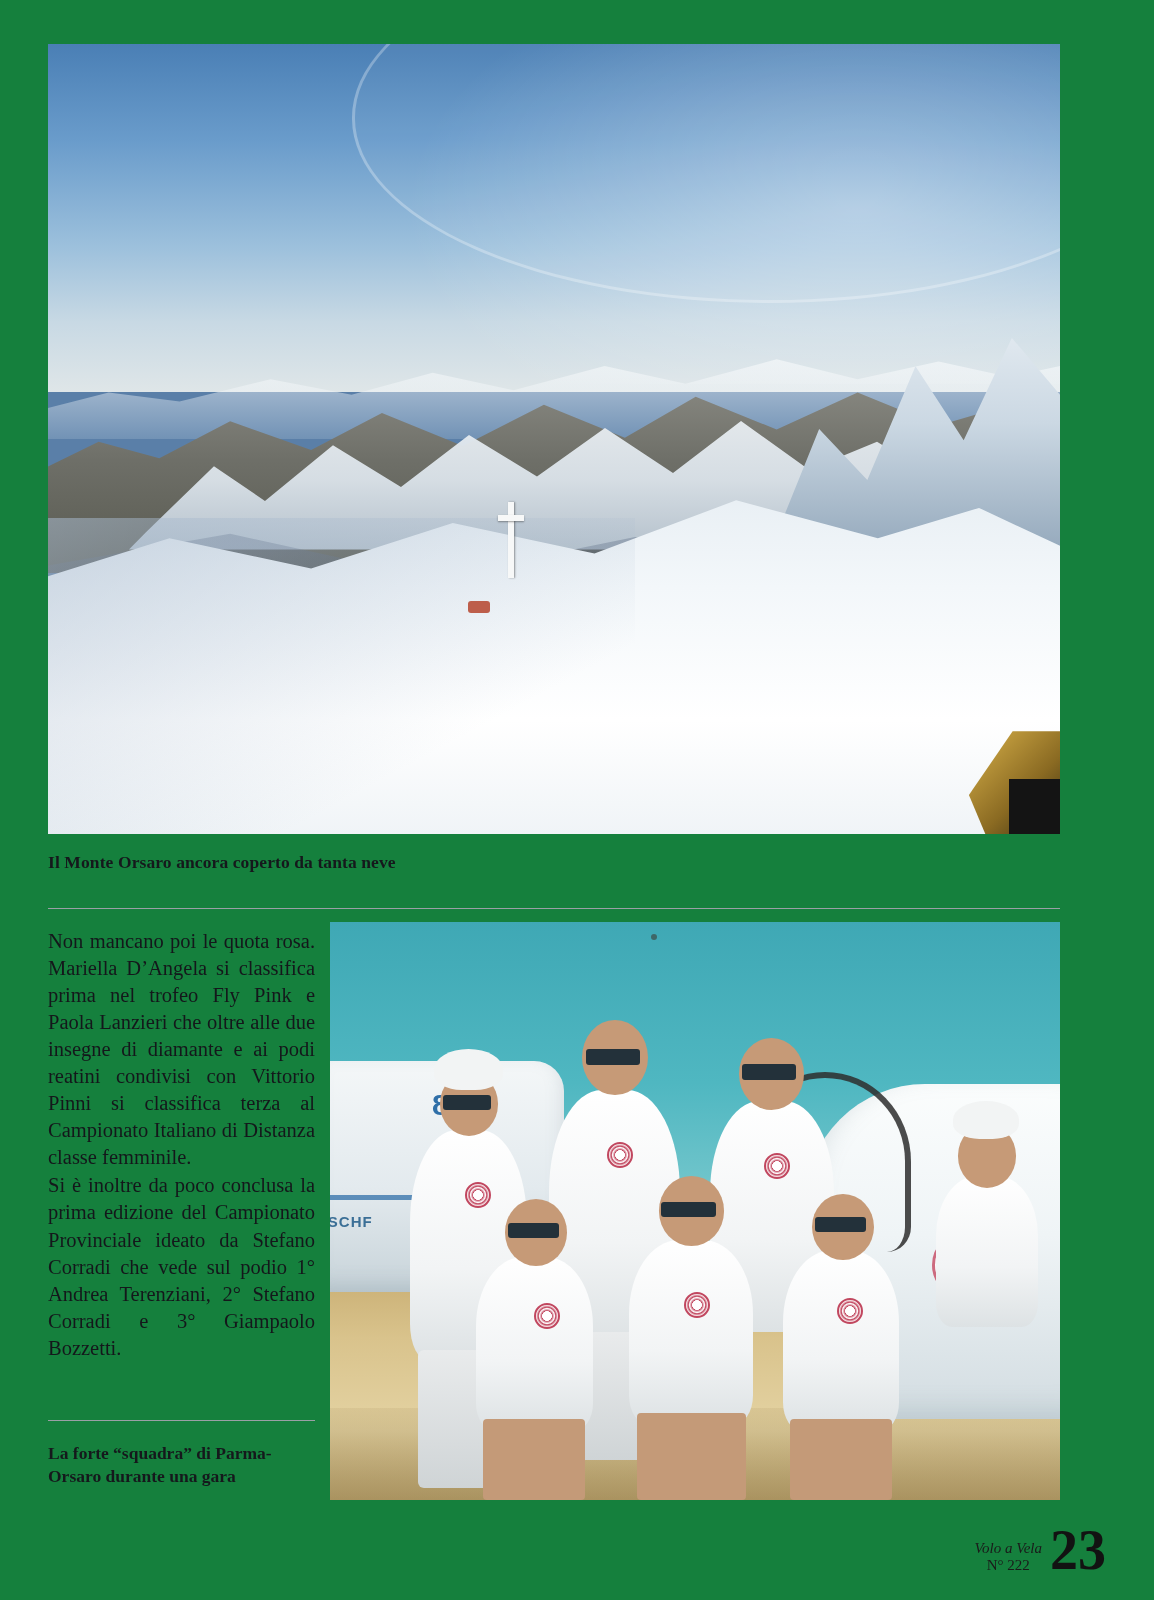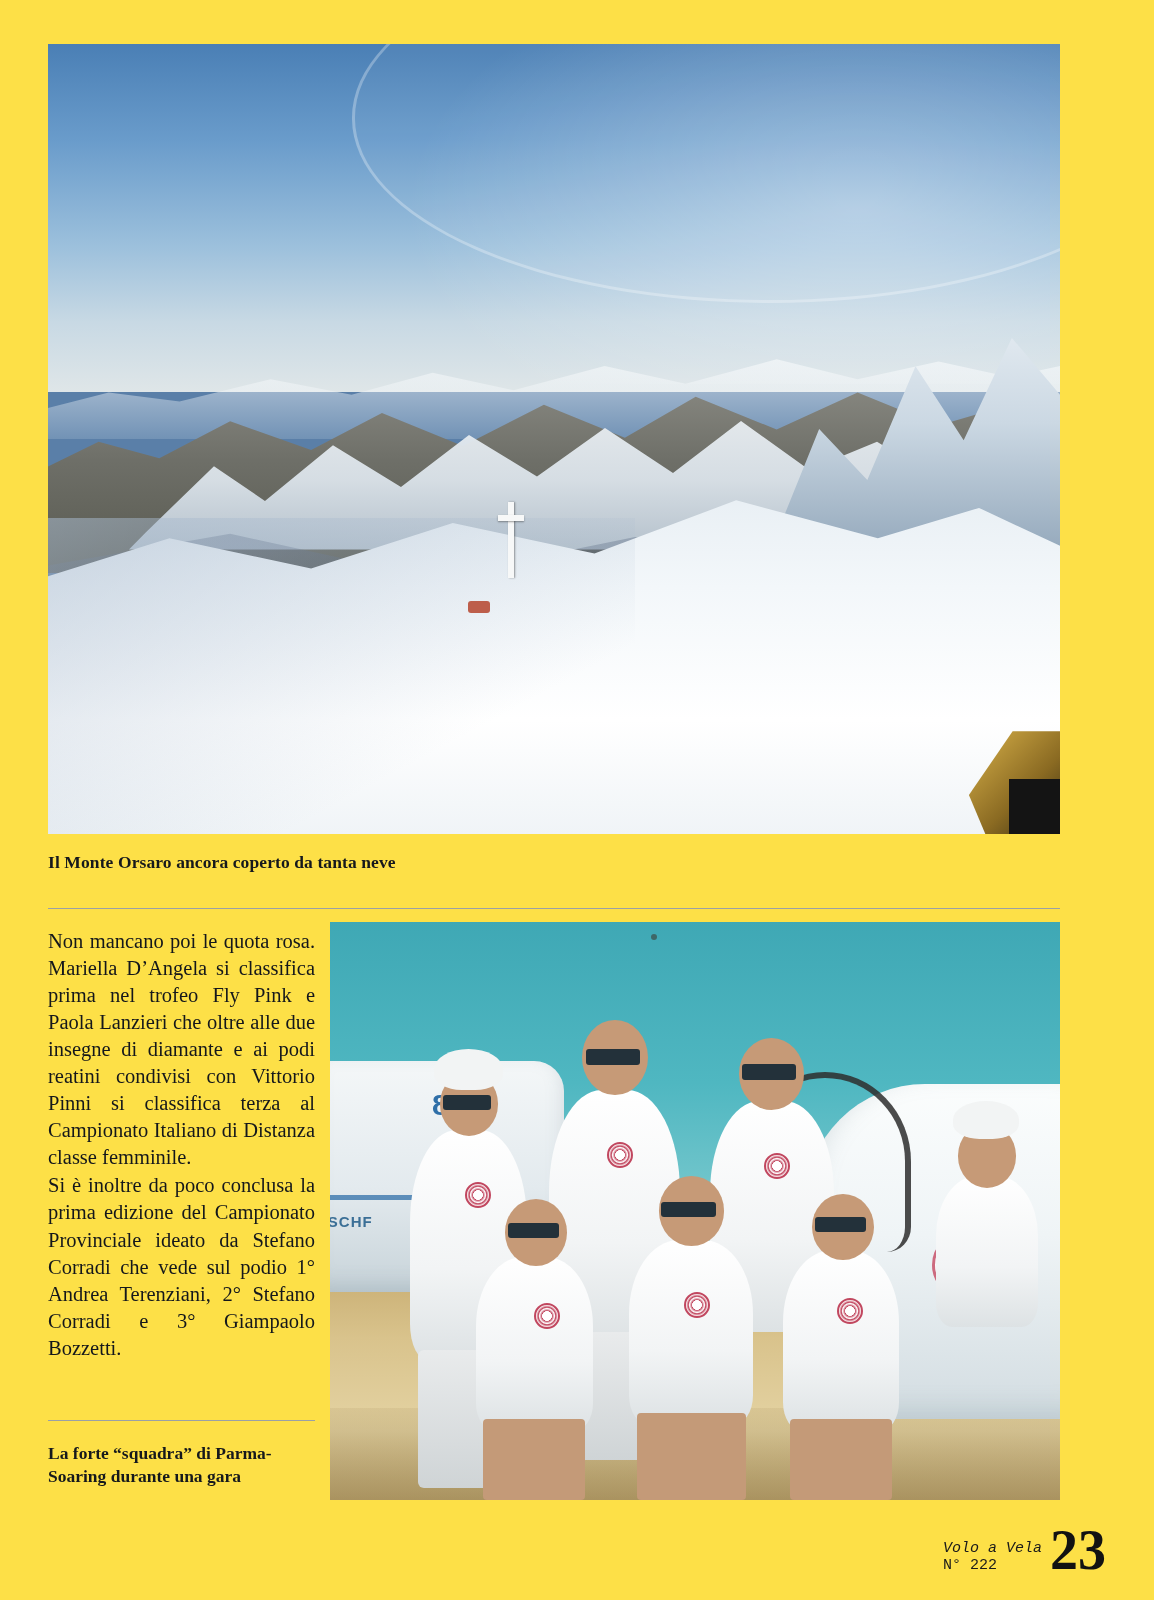--- a/index.html
+++ b/index.html
@@ -12,21 +12,21 @@
     height: 1600px;
     position: relative;
     font-family: "Liberation Serif", serif;
     color: #1a1a1a;
     overflow: hidden;
   }
 
   .page {
     position: absolute;
     inset: 0;
-    background: #fde047;
+    background: #15803d;
   }
 
   
   .top-photo {
     position: absolute;
     left: 48px;
     top: 44px;
     width: 1012px;
     height: 790px;
     overflow: hidden;
@@ -287,22 +287,22 @@
   
   .footer {
     position: absolute;
     right: 48px;
     bottom: 26px;
     display: flex;
     align-items: flex-end;
     gap: 8px;
   }
   .footer-mag {
-    text-align: left;
-    font-family: Liberation Mono, monospace;
+    text-align: center;
+    font-family: Liberation Serif, serif;
     line-height: 1.15;
     margin-top: 12px;
   }
   .footer-mag .title {
     font-size: 15px;
     font-style: italic;
     color: #1a1a1a;
   }
   .footer-mag .issue {
     font-size: 15px;
@@ -347,21 +347,21 @@
 
   <div class="col-left">
     <p>Non mancano poi le quota rosa. Mariella D’Angela si classifica prima nel trofeo Fly Pink e Paola Lanzieri che oltre alle due insegne di diamante e ai podi reatini condivisi con Vittorio Pinni si classifica terza al Campionato Italiano di Distanza classe femminile.</p>
     <p>Si è inoltre da poco conclusa la prima edizione del Campionato Provinciale ideato da Stefano Corradi che vede sul podio 1° Andrea Terenziani, 2° Stefano Corradi e 3° Giampaolo Bozzetti.</p>
   </div>
 
   <div class="rule-mid"></div>
 
   <div class="caption-bottom">
     <span>La forte “squadra” di Parma-</span>
-    <span>Soaring durante una gara</span>
+    <span>Orsaro durante una gara</span>
   </div>
 
   <div class="bottom-photo">
     <div class="bp-sea"></div>
     <div class="bp-ground"></div>
     <div class="bp-ground-dark"></div>
     <div class="dustspeck"></div>
 
     <div class="glider-left">
       <div class="stripe"></div>

